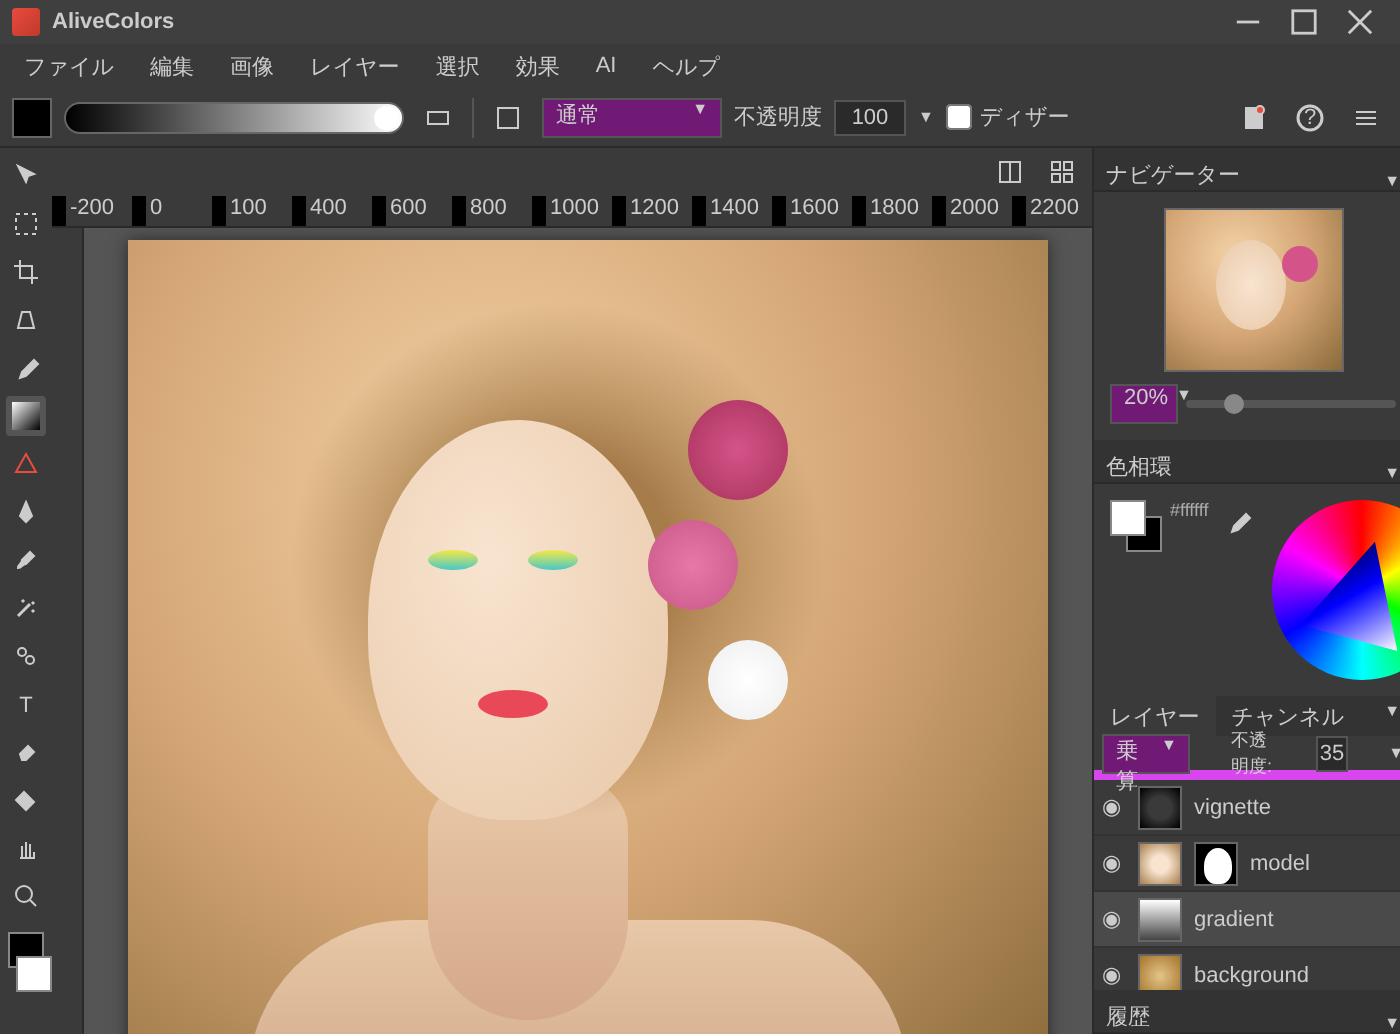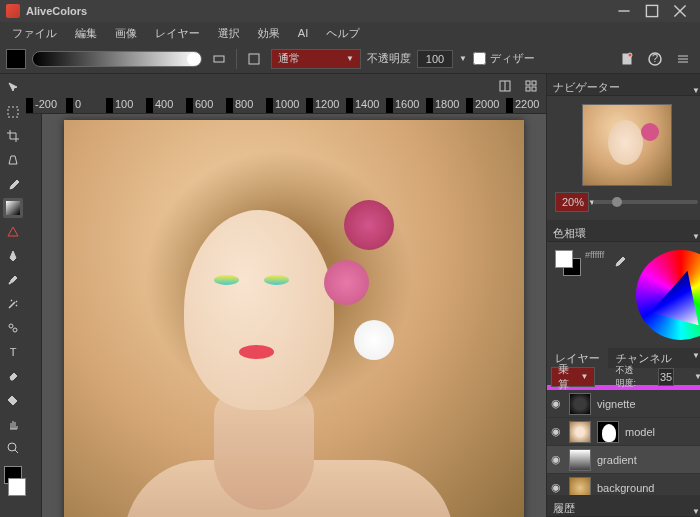--- a/index.html
+++ b/index.html
@@ -8,21 +8,21 @@
 .titlebar .logo{width:14px;height:14px;background:linear-gradient(135deg,#e74c3c,#c0392b);border-radius:2px;margin-right:6px}
 .titlebar .title{flex:1;font-weight:bold}
 .winbtn{width:28px;height:22px;display:flex;align-items:center;justify-content:center;cursor:pointer}
 .menubar{height:22px;background:#3a3a3a;display:flex;align-items:center;padding:0 4px;gap:2px}
 .menubar span{padding:3px 8px;cursor:pointer}
 .optbar{height:30px;background:#3a3a3a;display:flex;align-items:center;padding:0 6px;gap:6px;border-bottom:1px solid #2a2a2a}
 .swatch{width:20px;height:20px;border:1px solid #666}
 .gradient-bar{width:170px;height:16px;background:linear-gradient(to right,#000,#fff);border:1px solid #666;border-radius:8px;position:relative}
 .gradient-bar::after{content:'';position:absolute;right:2px;top:1px;width:12px;height:12px;background:#fff;border-radius:50%}
 .iconbtn{width:22px;height:22px;display:flex;align-items:center;justify-content:center;cursor:pointer;border-radius:2px}
-.dropdown{height:20px;background:#7f1d1d;border:1px solid #555;display:flex;align-items:center;padding:0 6px;gap:4px;cursor:pointer}
+.dropdown{height:20px;background:#701a75;border:1px solid #555;display:flex;padding:0 6px;gap:4px;cursor:pointer}
 .dropdown .arrow{margin-left:auto;font-size:8px}
 .numbox{width:36px;height:18px;background:#2a2a2a;border:1px solid #555;text-align:center;line-height:16px}
 .spacer{flex:1}
 .workarea{flex:1;display:flex;overflow:hidden}
 .toolcol{width:26px;background:#3a3a3a;display:flex;flex-direction:column;align-items:center;padding:4px 0;gap:4px}
 .tool{width:20px;height:20px;display:flex;align-items:center;justify-content:center;cursor:pointer;border-radius:2px}
 .tool.active{background:#555}
 .colorswatch{width:18px;height:18px;margin-top:4px}
 .centerarea{flex:1;display:flex;flex-direction:column;background:#444}
 .tabbar{height:24px;background:#3a3a3a;display:flex;align-items:center;padding:0 4px}

